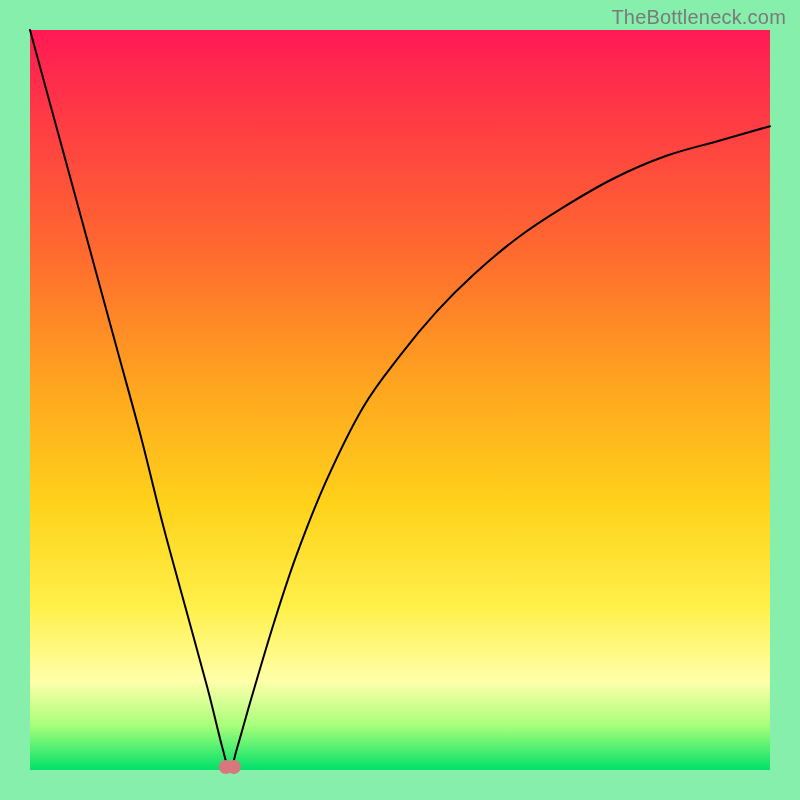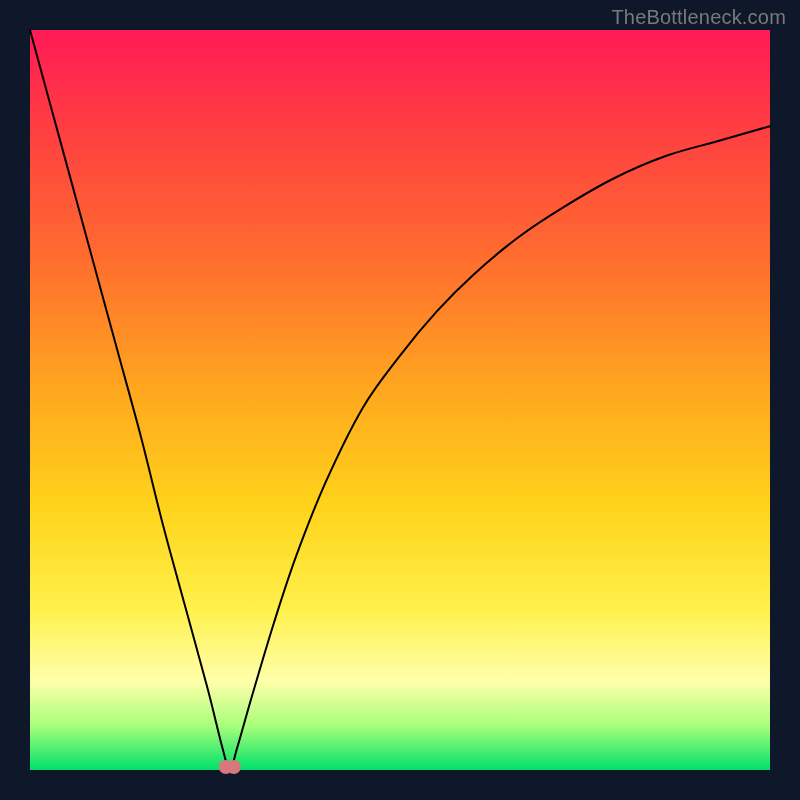--- a/index.html
+++ b/index.html
@@ -8,21 +8,21 @@
     width: 800px;
     height: 800px;
     overflow: hidden;
     background: #000;
     font-family: Arial, Helvetica, sans-serif;
   }
   .frame {
     position: absolute;
     left: 0; top: 0;
     width: 800px; height: 800px;
-    background: #0f172a;
+    background: #86efac;
   }
   .gradient {
     position: absolute;
     left: 30px; top: 30px;
     width: 740px; height: 740px;
     
     background: linear-gradient(to bottom,
       #ff1a55 0%,
       #ff3b44 12%,
       #ff6a2f 30%,

